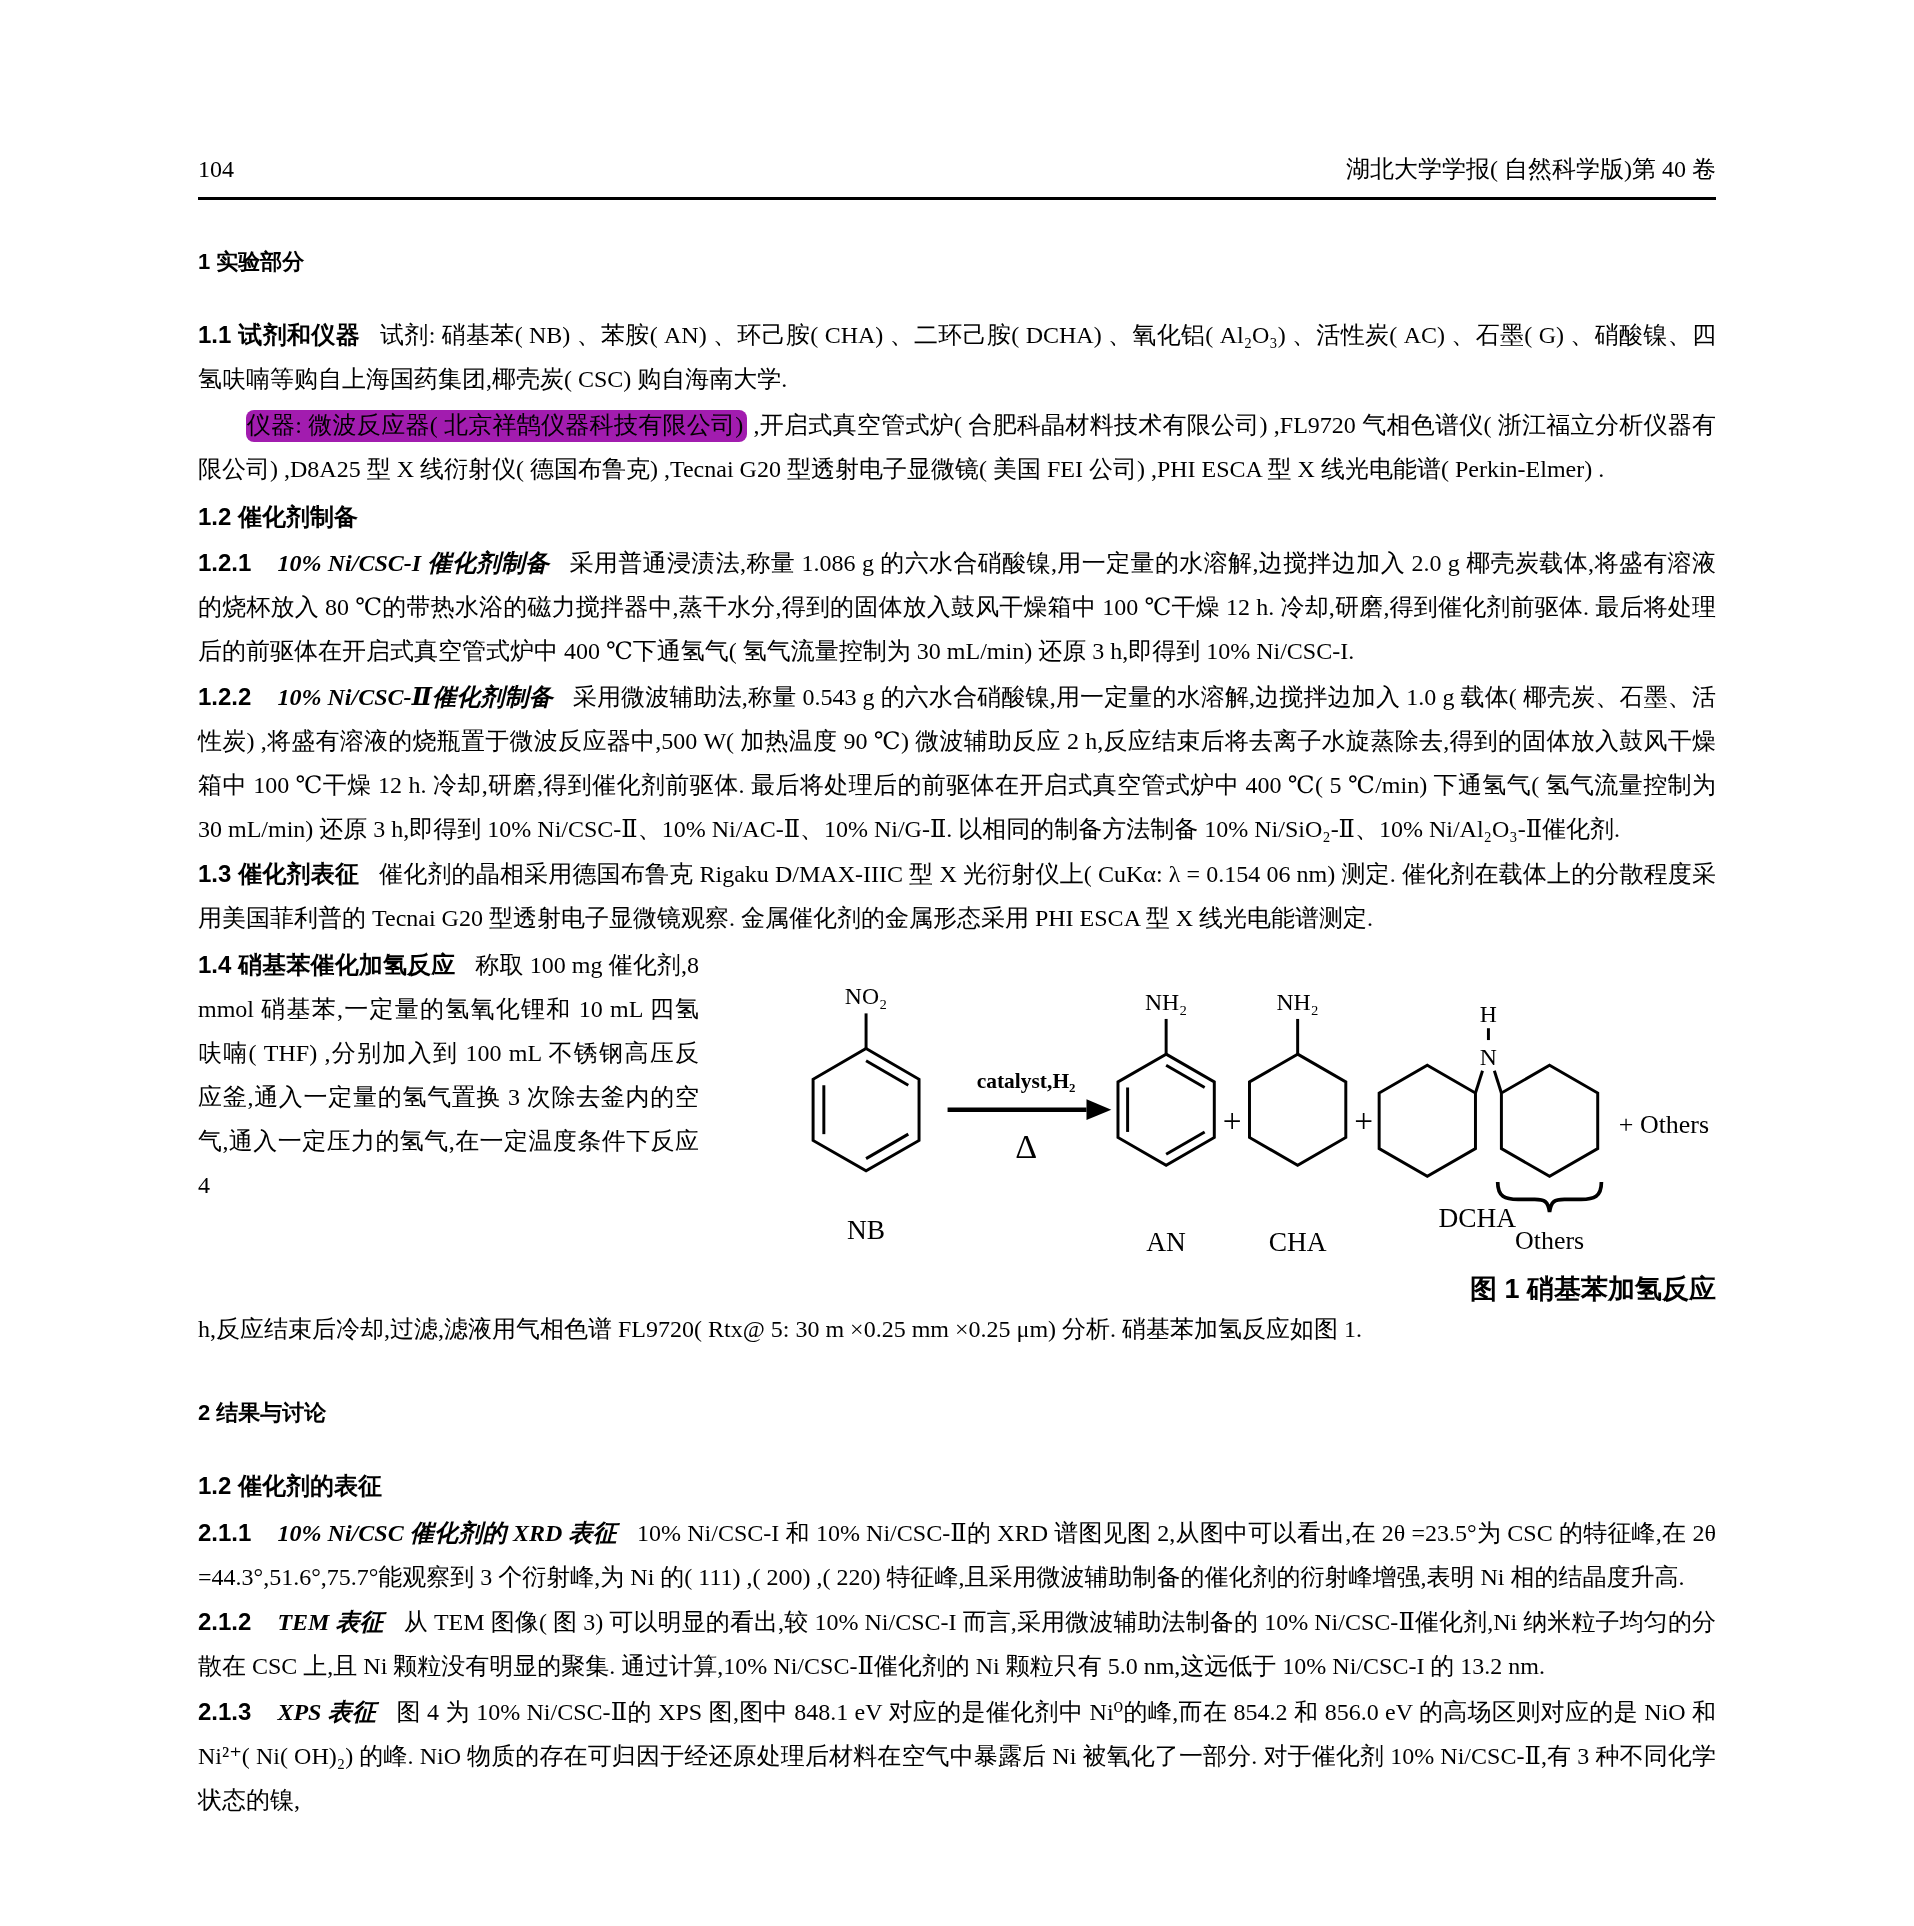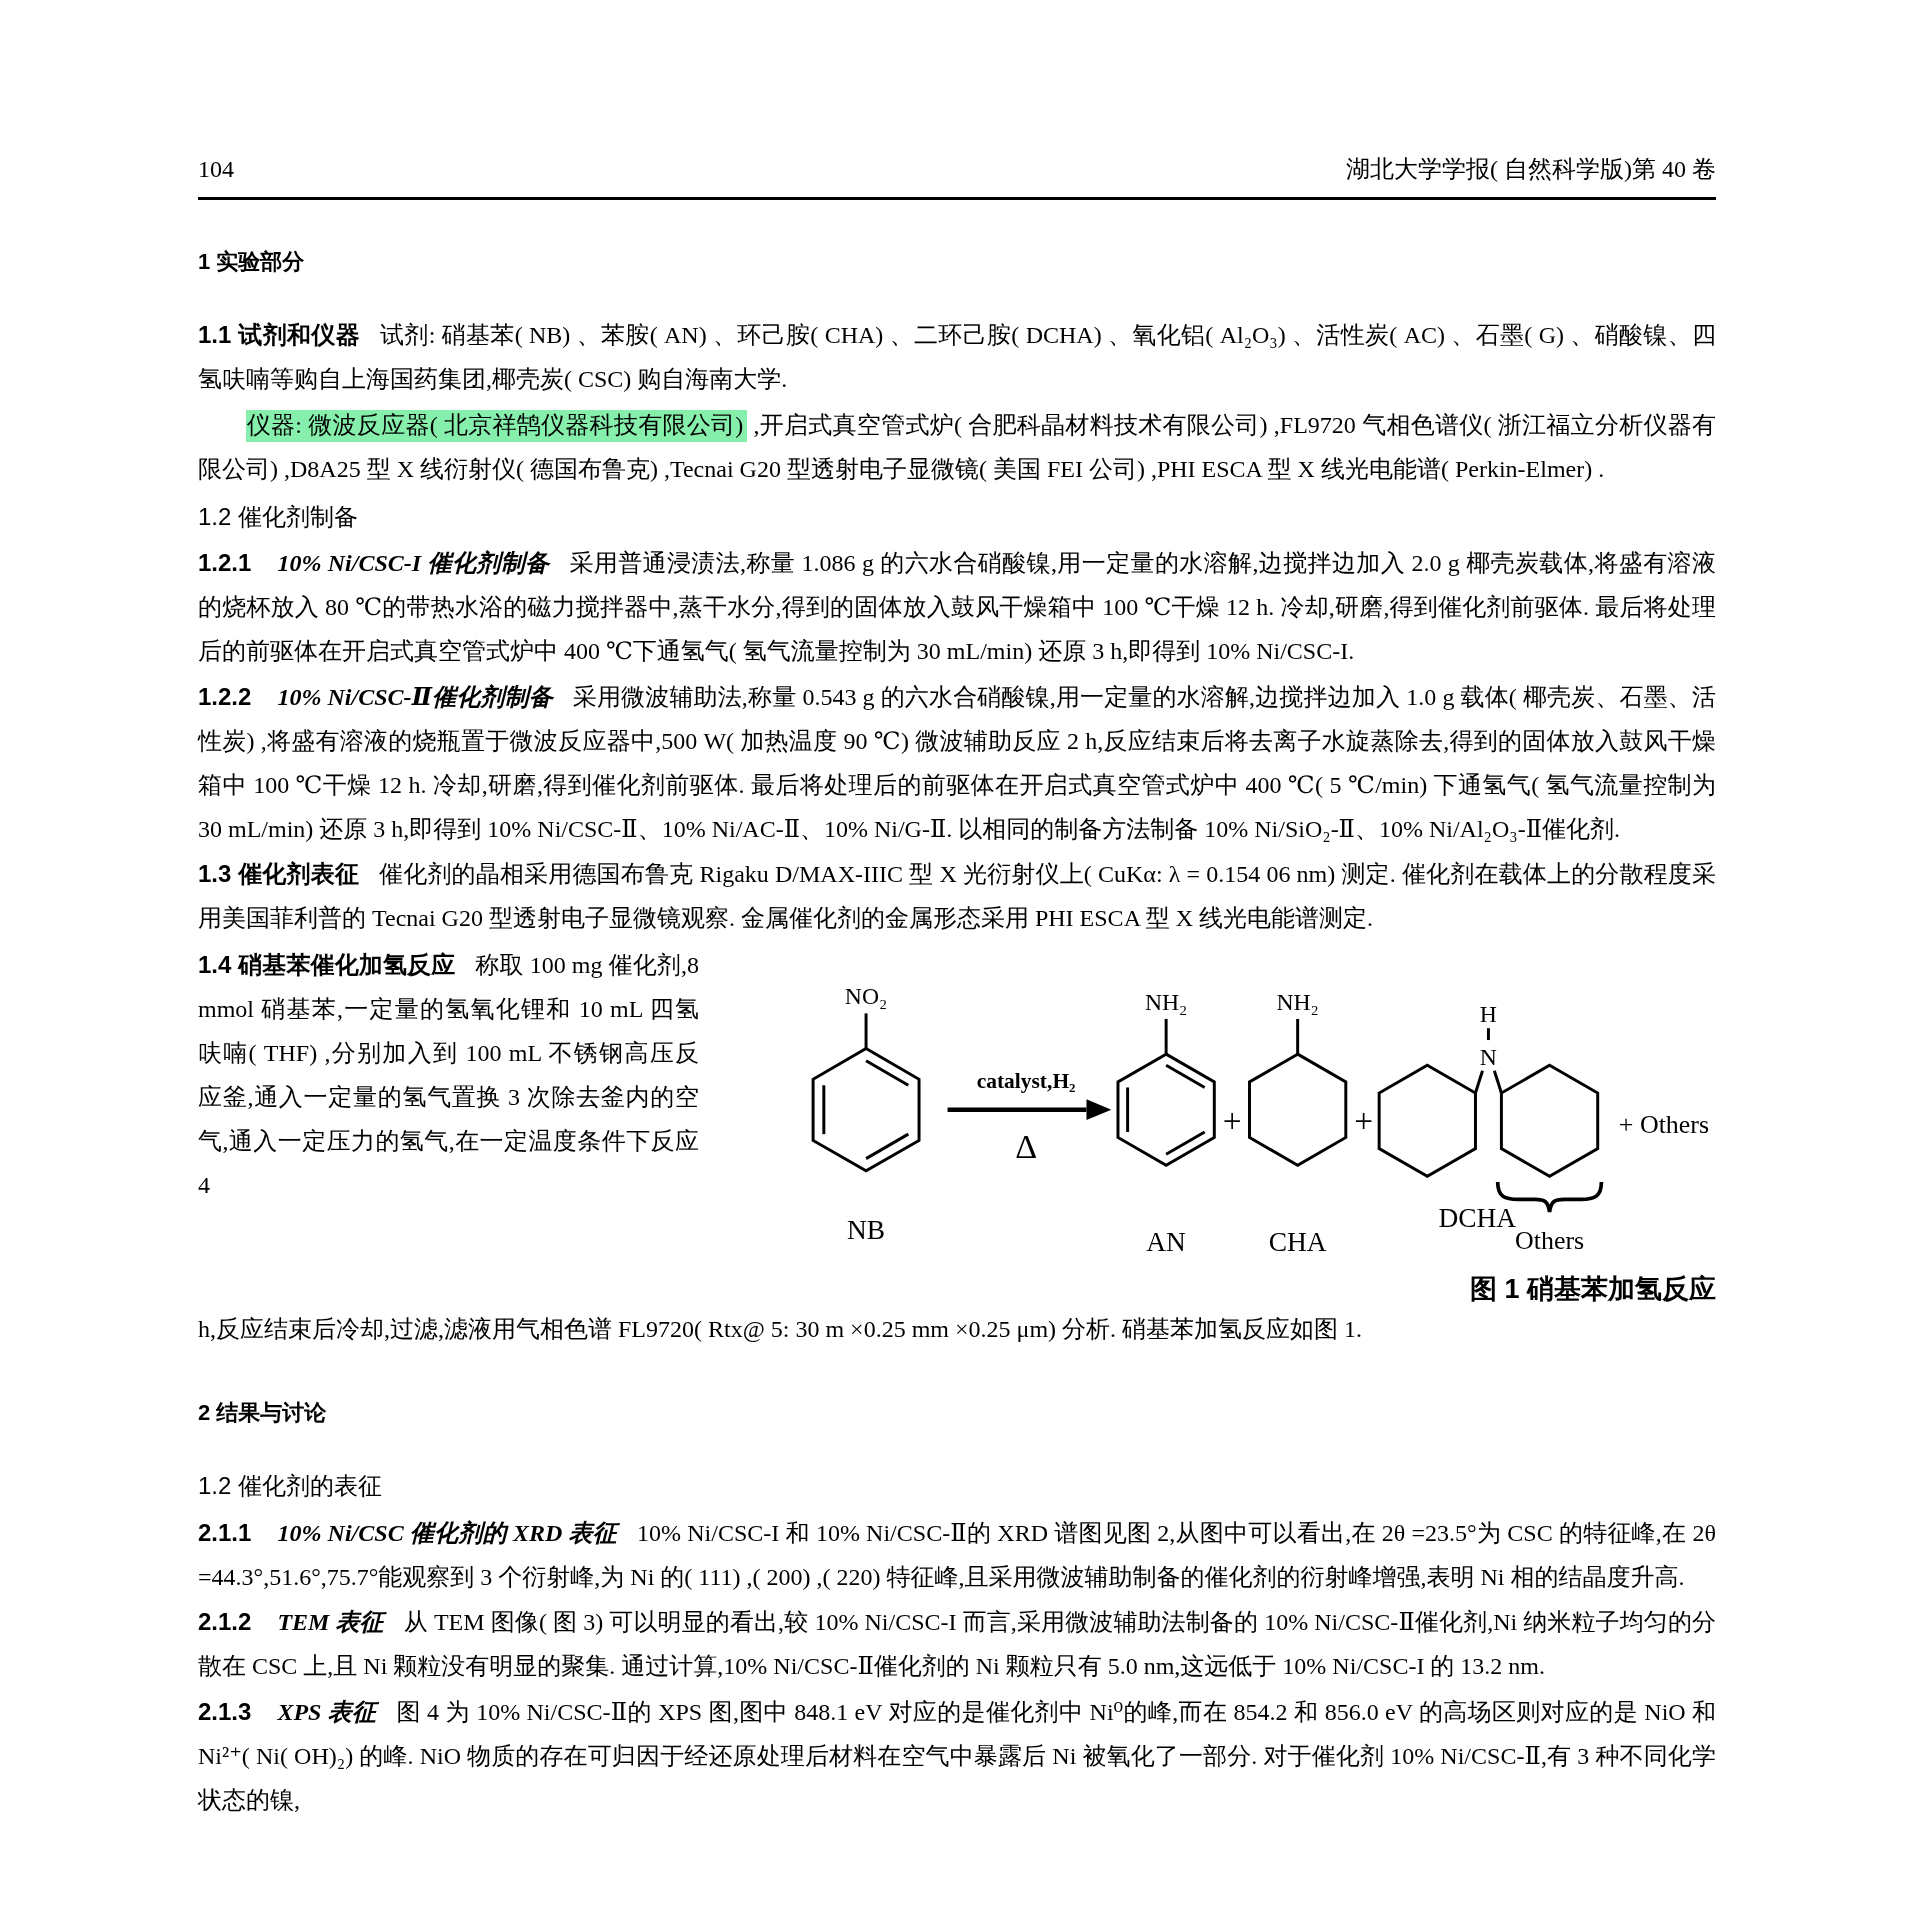--- a/index.html
+++ b/index.html
@@ -21,26 +21,26 @@
   p.b { font-size:24px; line-height:44px; text-align:justify; margin:0 0 1.5px 0; }
   .lead { margin-top:37px; }
   .ind { text-indent:48px; }
   .h1 {
     font-family:"Liberation Sans","DejaVu Sans",sans-serif;
     font-weight:bold; font-size:22px; line-height:39px;
     margin:42px 0 32px 0;
   }
   .h2s {
     font-family:"Liberation Sans","DejaVu Sans",sans-serif;
-    font-weight:normal; font-size:24px; line-height:44px; margin:3.9px 0 2.3px 0;
+    font-weight:bold; font-size:24px; line-height:44px; margin:3.9px 0 2.3px 0;
   }
   .l2 { font-family:"Liberation Sans","DejaVu Sans",sans-serif; font-weight:bold; margin-right:20px; }
   .n3 { font-family:"Liberation Sans","DejaVu Sans",sans-serif; font-weight:bold; margin-right:26px; }
   .l3 { font-weight:bold; font-style:italic; margin-right:20px; }
-  .hl { background:#86efac; padding:2.3px 3.9px 3.9px 0.8px; }
+  .hl { background:#a21caf; padding:2.3px 3.9px 3.9px 0.8px;border-radius:8px; }
   
   .figrow { display:flex; align-items:flex-start; margin-top:3.1px; }
   .figrow .coltxt { width:501px; margin-right:21.6px; }
   .figrow .colfig { flex:1; text-align:center; }
   .figcap {
     font-family:"Liberation Sans","DejaVu Sans",sans-serif;
     font-weight:bold; font-size:27px; margin-top:1px; text-align:right;
   }
   svg .ln { stroke:#000; stroke-width:8; fill:none; }
   svg .lnb { stroke:#000; stroke-width:12; fill:none; }

